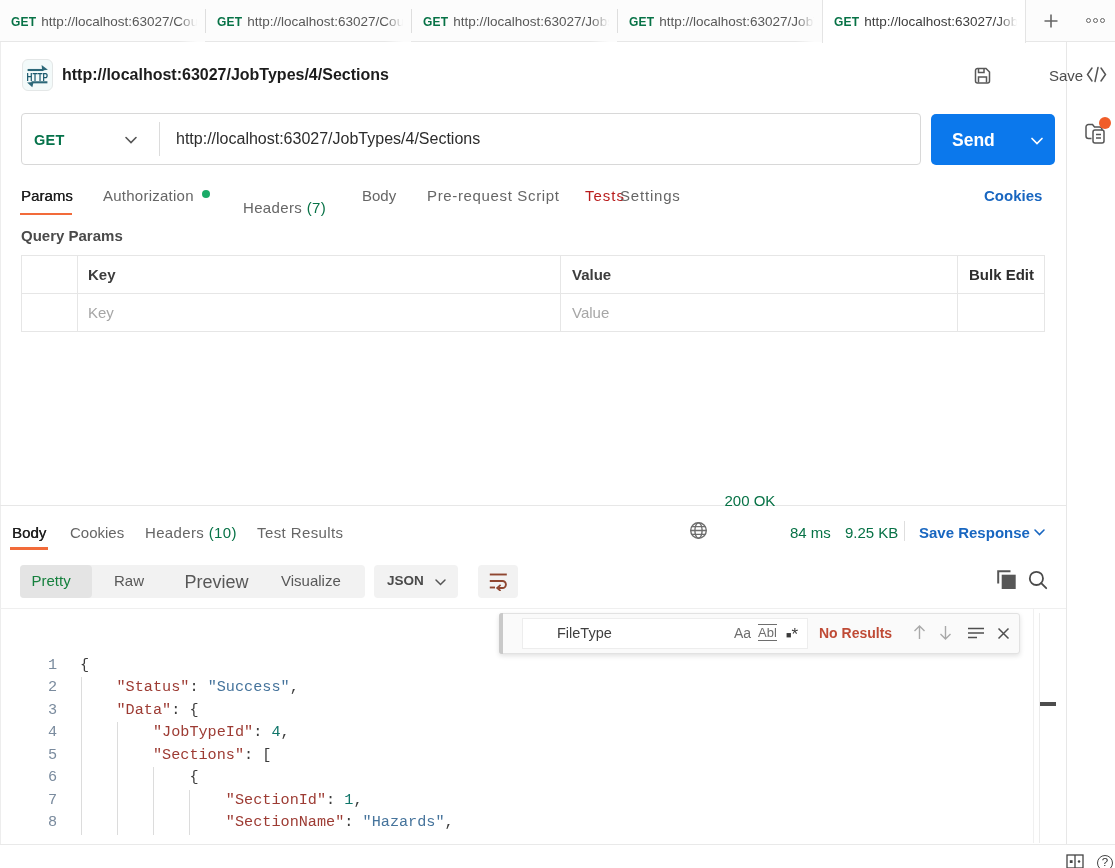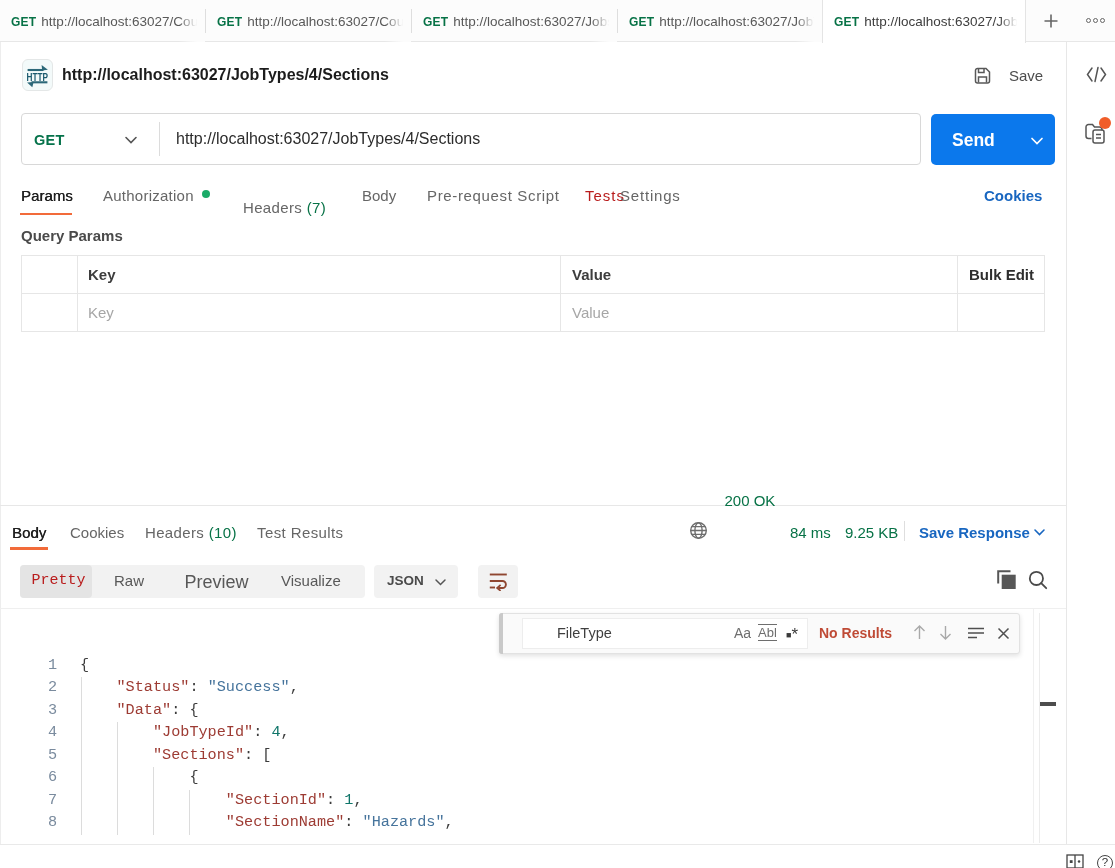--- a/index.html
+++ b/index.html
@@ -91,21 +91,21 @@
       <path d="M4.1 22.5 L10.6 21.9 L9.3 27.3 Z" fill="#2c6879"></path>
       <text x="3.6" y="20.6" font-family="Liberation Sans,sans-serif" font-size="11" font-weight="bold" fill="#1b5a6e" textLength="21.5" lengthAdjust="spacingAndGlyphs">HTTP</text>
     </svg>
   </div>
   <div class="abs" style="left:62px;top:66px;font-size:16px;font-weight:bold;color:#1c1c1c;">http://localhost:63027/JobTypes/4/Sections</div>
   <svg class="abs" style="left:973px;top:66px;" width="19" height="19" viewBox="0 0 19 19">
     <path d="M2.5 4.5 a2 2 0 0 1 2 -2 h8.5 l3.5 3.5 v9 a2 2 0 0 1 -2 2 h-10 a2 2 0 0 1 -2 -2 z" stroke="#585858" stroke-width="1.5" fill="none"></path>
     <path d="M5.5 2.8 v3.7 h5.5 v-3.7" stroke="#585858" stroke-width="1.5" fill="none"></path>
     <path d="M5.5 16.5 v-5.5 h8 v5.5" stroke="#585858" stroke-width="1.5" fill="none"></path>
   </svg>
-  <div class="abs" style="left:1009px;top:66.5px;font-size:15px;color:#4d4d4d;">Save</div>
+  <div class="abs" style="left:1049px;top:66.5px;font-size:15px;color:#4d4d4d;">Save</div>
 
   <div class="abs" style="left:21px;top:113px;width:900px;height:52px;border:1px solid #d8d8d8;border-radius:4px;background:#fff;"></div>
   <div class="abs" style="left:34px;top:132px;font-size:14.5px;font-weight:bold;color:#05724a;letter-spacing:.3px;">GET</div>
   <svg class="abs" style="left:124px;top:135px;" width="14" height="10" viewBox="0 0 14 10">
       <path d="M2 2.5 L7 7.5 L12 2.5" stroke="#555" stroke-width="1.6" fill="none" stroke-linecap="round"></path>
     </svg>
   <div class="abs" style="left:159px;top:122px;width:1px;height:34px;background:#dcdcdc;"></div>
   <div class="abs" style="left:176px;top:129.5px;font-size:16px;color:#2c2c2c;">http://localhost:63027/JobTypes/4/Sections</div>
   <div class="abs" style="left:931px;top:114px;width:124px;height:51px;background:#0b78ec;border-radius:5px;"></div>
   <div class="abs" style="left:952px;top:129.5px;font-size:17.5px;font-weight:bold;color:#fff;">Send</div>
@@ -153,21 +153,21 @@
   <div class="abs" style="left:790px;top:524px;font-size:15px;color:#077246;">84 ms</div>
   <div class="abs" style="left:845px;top:524px;font-size:15px;color:#077246;">9.25 KB</div>
   <div class="abs" style="left:904px;top:521px;width:1px;height:20px;background:#dedede;"></div>
   <div class="abs" style="left:919px;top:523.5px;font-size:15px;font-weight:bold;color:#1866c0;">Save Response</div>
   <svg class="abs" style="left:1033px;top:528px;" width="13" height="9" viewBox="0 0 13 9">
       <path d="M2 2 L6.5 6.5 L11 2" stroke="#1866c0" stroke-width="1.6" fill="none" stroke-linecap="round"></path>
     </svg>
 
   <div class="abs" style="left:20px;top:565px;width:345px;height:33px;background:#f2f2f2;border-radius:4px;"></div>
   <div class="abs" style="left:20px;top:565px;width:72px;height:33px;background:#e4e4e4;border-radius:4px;"></div>
-  <div class="abs" style="left:31.5px;top:571.5px;font-size:15px;color:#b91c1c;font-family:Liberation Mono, monospace;">Pretty</div>
+  <div class="abs" style="left:31.5px;top:571.5px;font-size:15px;color:#15803d;">Pretty</div>
   <div class="abs" style="left:114px;top:571.5px;font-size:15px;color:#585858;">Raw</div>
   <div class="abs" style="left:184.5px;top:571.5px;font-size:18px;color:#585858;">Preview</div>
   <div class="abs" style="left:281px;top:571.5px;font-size:15px;color:#585858;">Visualize</div>
   <div class="abs" style="left:374px;top:565px;width:84px;height:33px;background:#f2f2f2;border-radius:4px;"></div>
   <div class="abs" style="left:387px;top:572.5px;font-size:13.5px;font-weight:bold;color:#4a4a4a;">JSON</div>
   <svg class="abs" style="left:434px;top:578px;" width="13" height="9" viewBox="0 0 13 9">
       <path d="M2 2 L6.5 6.5 L11 2" stroke="#555" stroke-width="1.5" fill="none" stroke-linecap="round"></path>
     </svg>
   <div class="abs" style="left:478px;top:565px;width:40px;height:33px;background:#f2f2f2;border-radius:4px;"></div>
   <svg class="abs" style="left:488.5px;top:571.5px;" width="19" height="19" viewBox="0 0 19 19">

